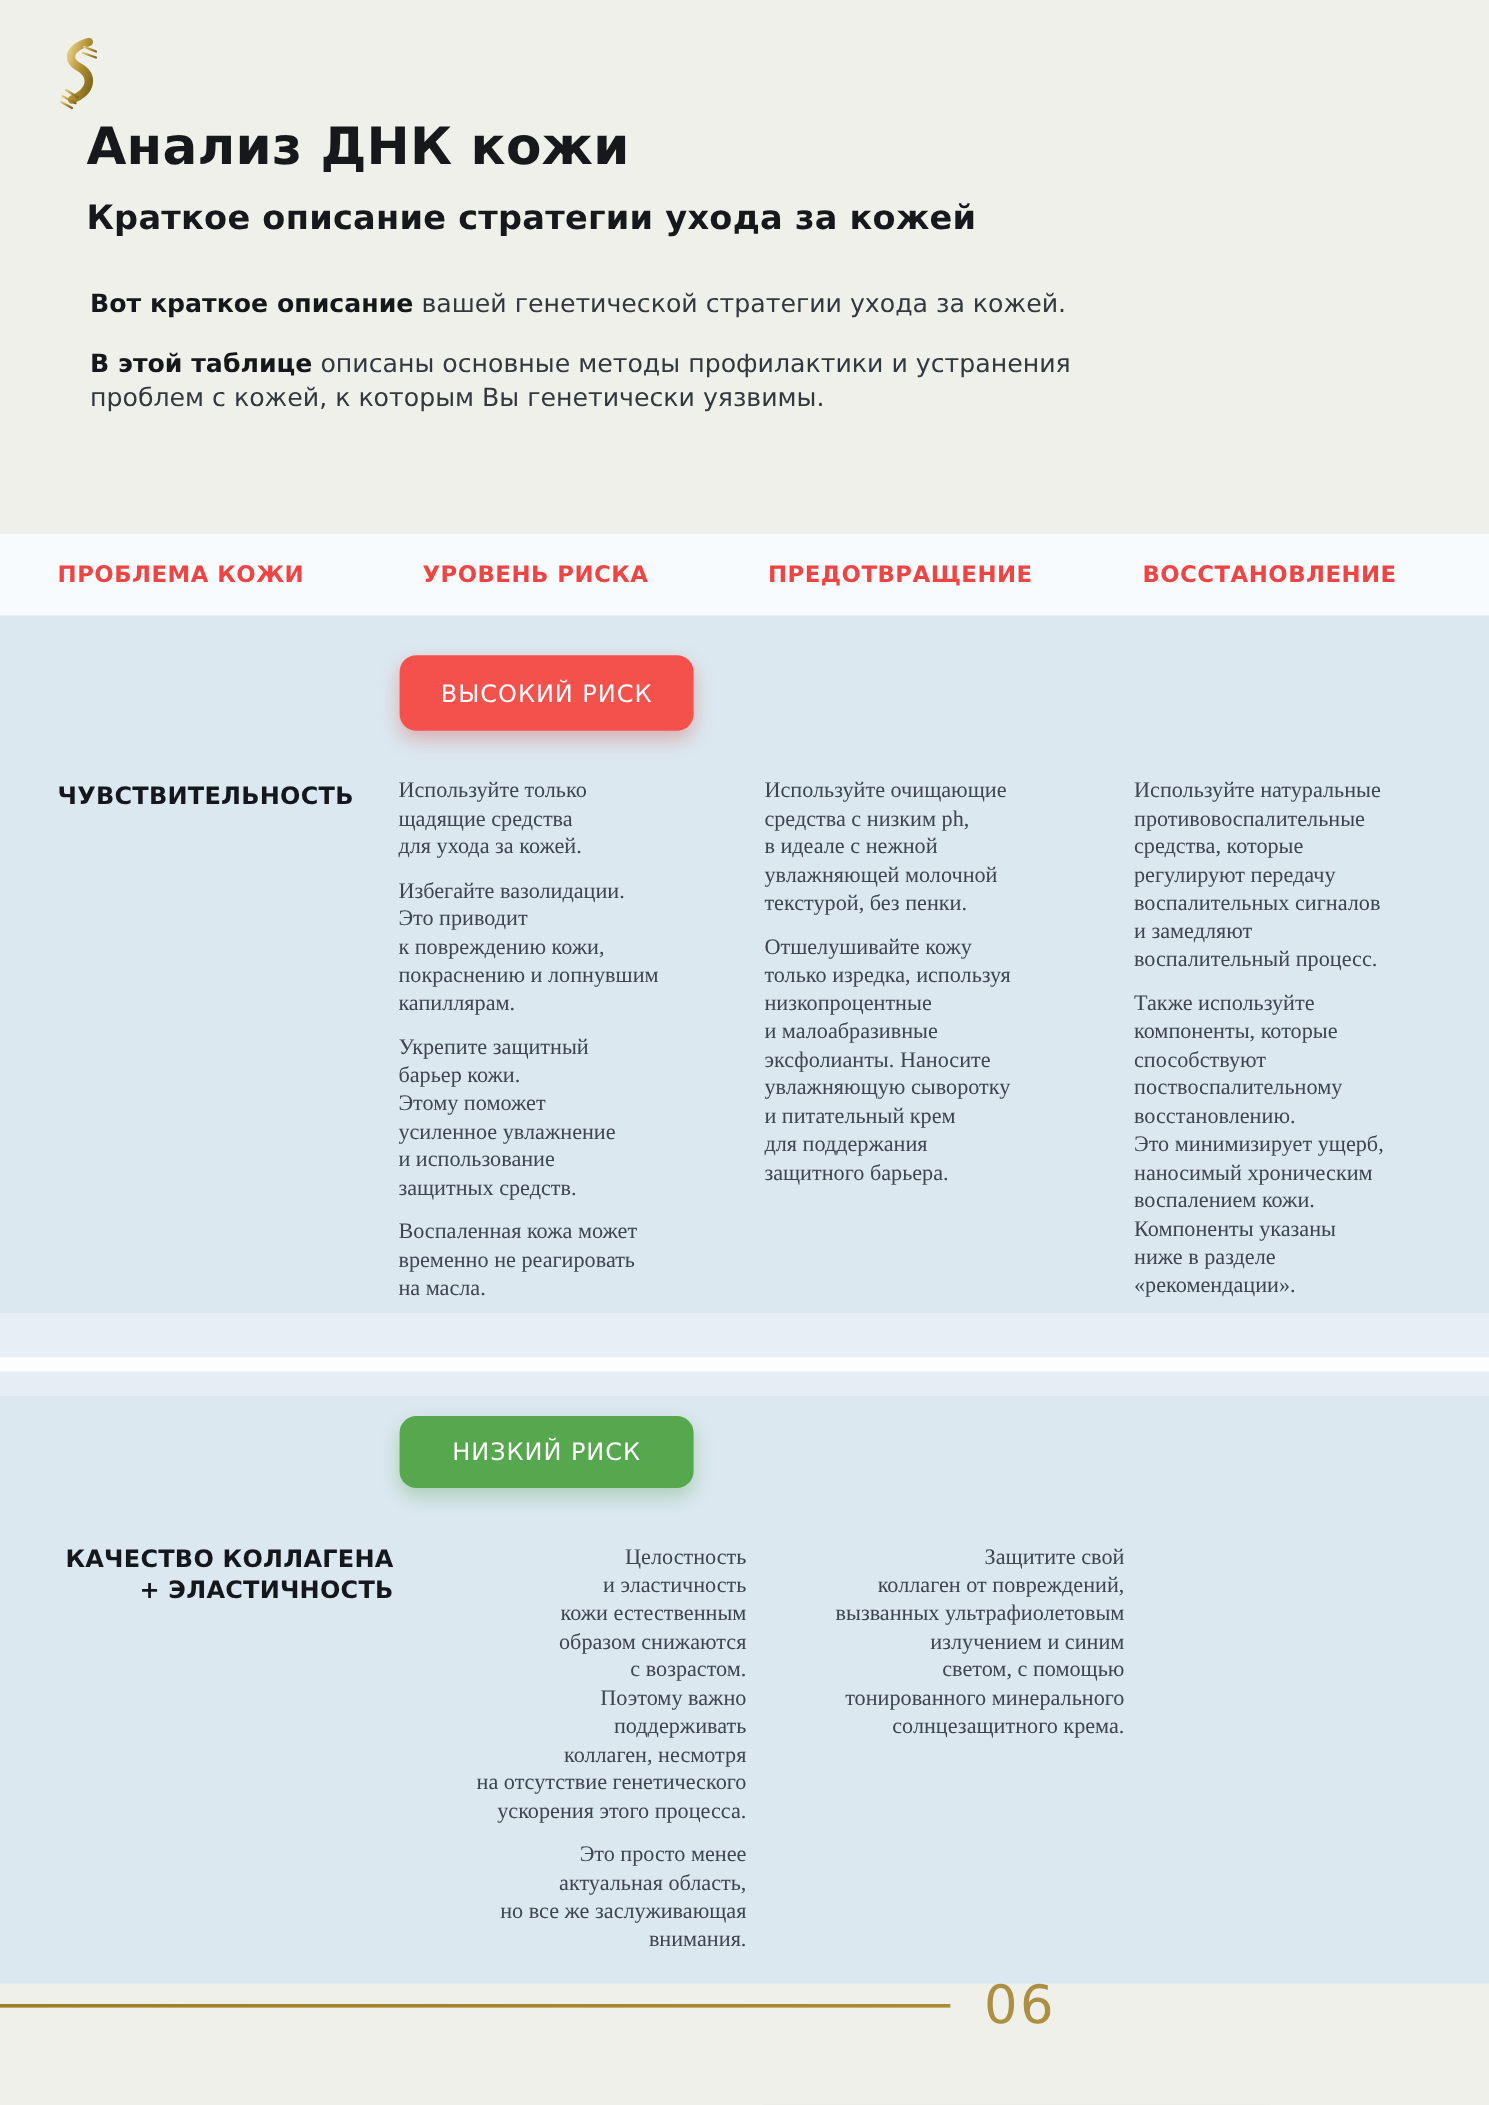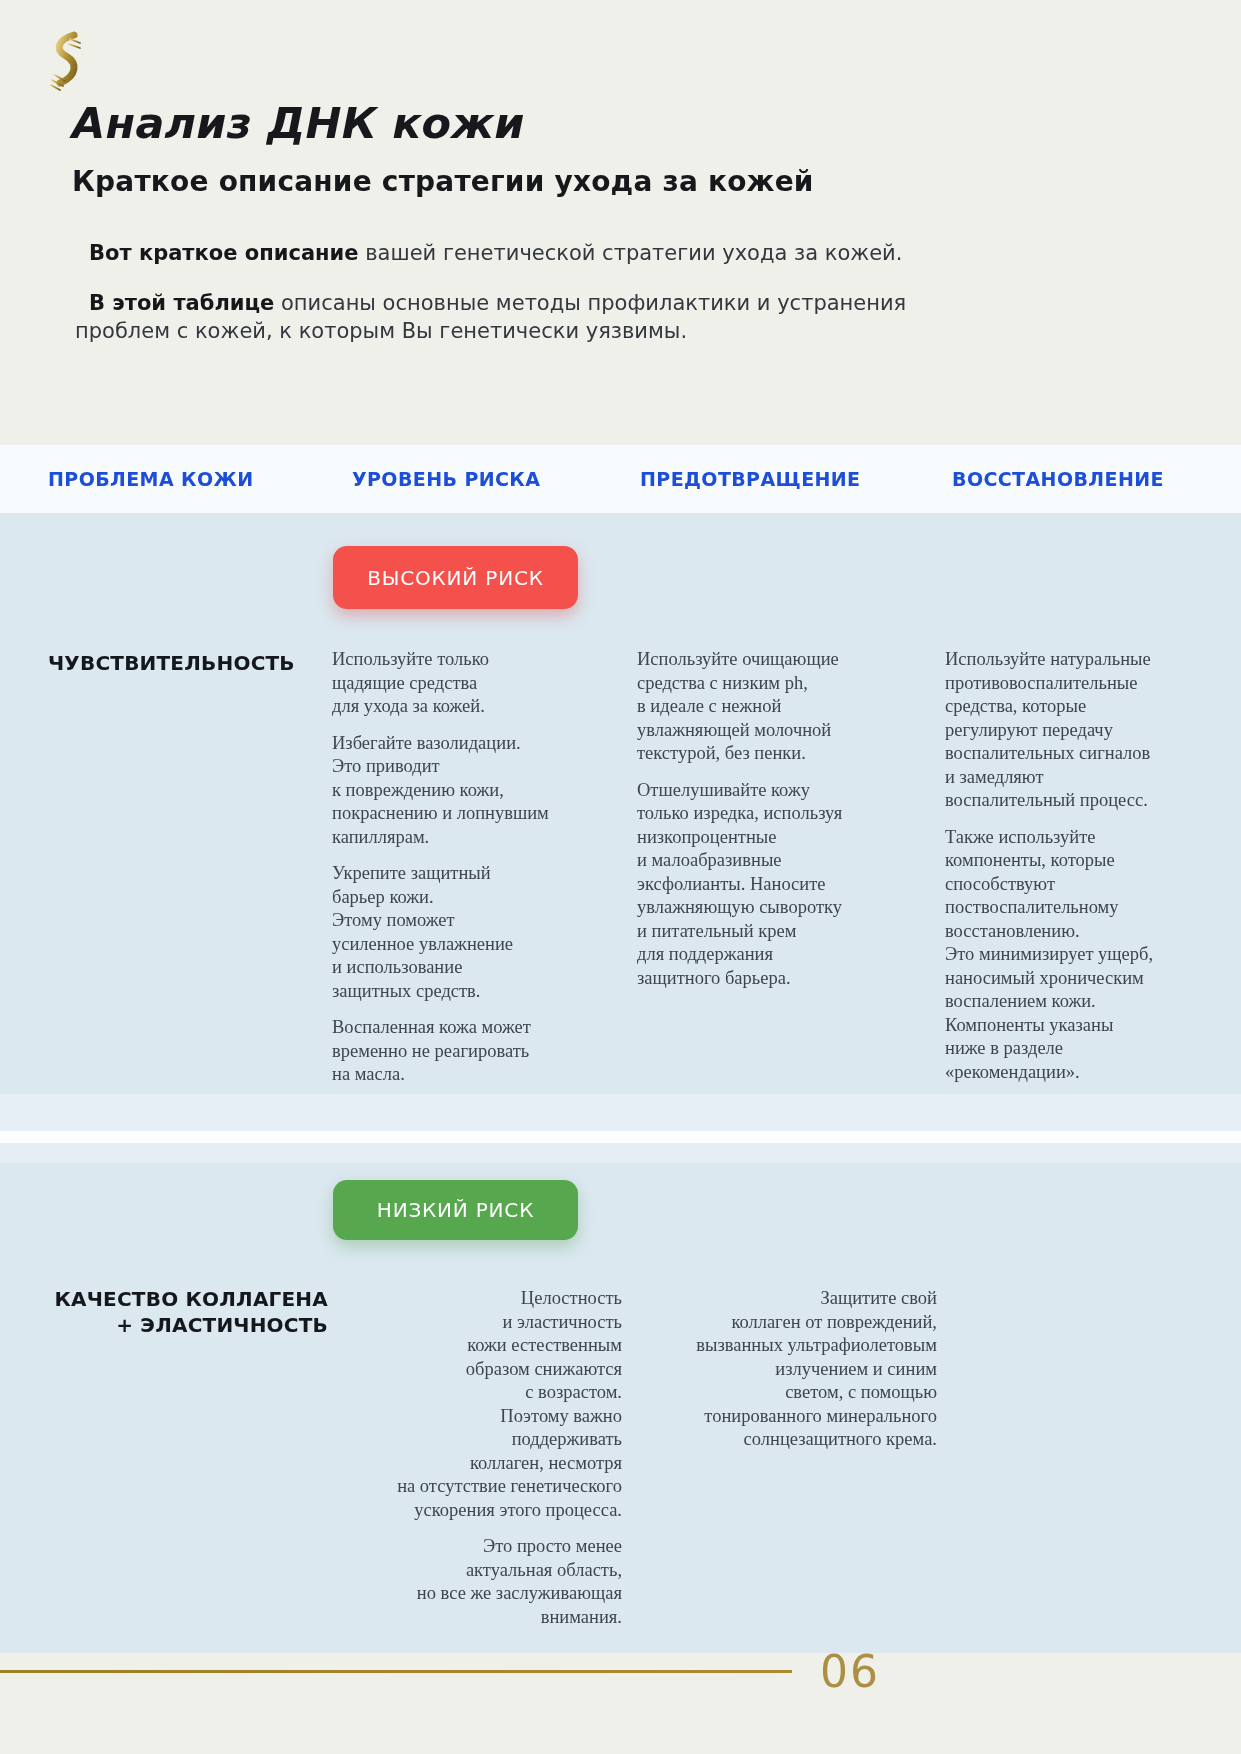--- a/index.html
+++ b/index.html
@@ -7,30 +7,30 @@
   .page{
     position:relative;
     width:1241px;height:1754px;
     margin:0 auto;
     background:#f0f0ea;
     font-family:"DejaVu Sans","Liberation Sans",sans-serif;
     overflow:hidden;
   }
   
   .logo{position:absolute;left:44px;top:30px;width:44px;height:64px;}
-  .title{position:absolute;left:72px;top:98px;font-size:43px;font-weight:800;color:#16181c;letter-spacing:.2px;font-style:italic;}
+  .title{position:absolute;left:72px;top:98px;font-size:43px;font-weight:800;color:#16181c;letter-spacing:.2px;}
   .subtitle{position:absolute;left:72px;top:165px;font-size:28px;font-weight:800;color:#16181c;letter-spacing:.2px;}
   .intro{position:absolute;left:75px;font-size:21px;line-height:28px;color:#33383f;max-width:960px;}
-  .intro .lead{font-weight:800;color:#15171b;margin-left:14px;}
+  .intro .lead{font-weight:800;color:#15171b;}
   .intro .rest{white-space:pre-line;}
   .intro-1{top:239px;}
   .intro-2{top:289px;}
   
   .thead{position:absolute;left:0;top:445px;width:100%;height:68px;background:#f8fbfd;}
-  .th{position:absolute;top:50%;transform:translateY(-50%);font-size:19px;font-weight:800;color:#1d4ed8;letter-spacing:.4px;white-space:nowrap;}
+  .th{position:absolute;top:50%;transform:translateY(-50%);font-size:19px;font-weight:800;color:#ef4444;letter-spacing:.4px;white-space:nowrap;}
   .th-1{left:48px;}.th-2{left:352px;}.th-3{left:640px;}.th-4{left:952px;}
   
   .section{position:absolute;left:0;width:100%;}
   .section-1{top:513px;height:618px;
     background:linear-gradient(180deg,#dbe8f0 0%,#dbe8f0 94%,#e6eff5 94%,#e6eff5 100%);}
   .section-gap{position:absolute;left:0;top:1131px;width:100%;height:12px;background:#fdfdfd;}
   .section-2{top:1143px;height:510px;
     background:linear-gradient(180deg,#e4eef4 0%,#e4eef4 4%,#dbe8f0 4%,#dbe8f0 100%);text-align:right;}
   .badge{
     position:absolute;left:333px;width:245px;

